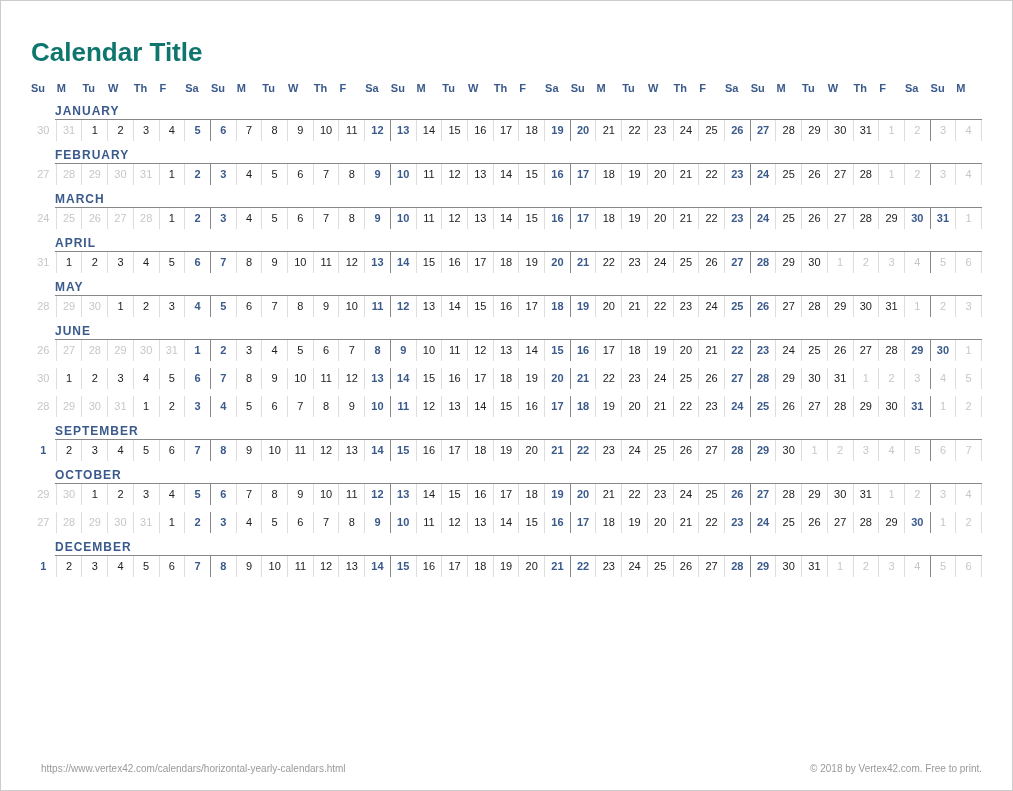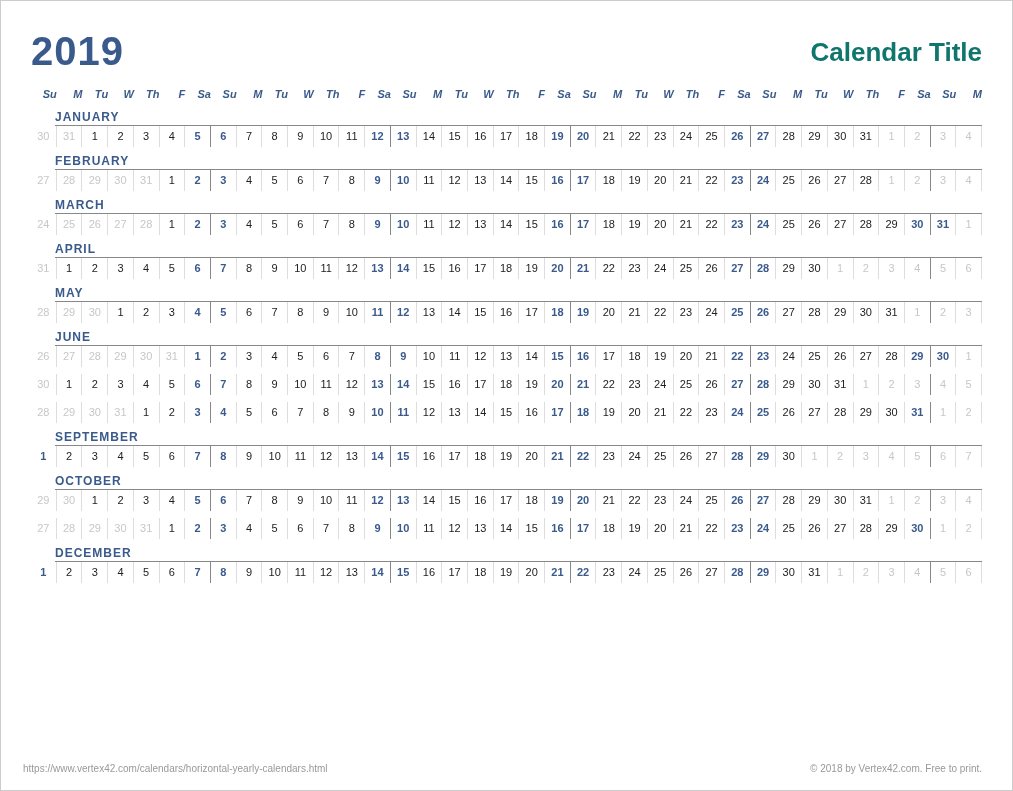--- a/index.html
+++ b/index.html
@@ -37,26 +37,25 @@
     font-weight: bold;
     color: #0f766e;
     margin-top: 8px;
   }
   .day-header-row {
     display: flex;
     margin-bottom: 10px;
   }
   .day-header-cell {
     width: 27.2px;
-    text-align: right;
+    text-align: left;
     font-size: 11px;
     font-weight: bold;
     color: #3a5a8c;
     box-sizing: border-box;
-    font-style: italic;
   }
   .day-header-cell.weekend {
     color: #3a5a8c;
   }
   .month-block {
     margin-bottom: 7px;
   }
   .month-name {
     font-size: 12px;
     font-weight: bold;
@@ -90,34 +89,33 @@
   .day-cell.weekend.muted {
     color: #c7c7c7;
     font-weight: normal;
   }
   .day-cell.sat {
     border-right: 1px solid #888;
   }
   .footer {
     position: absolute;
     bottom: 16px;
-    left: 22px;
+    left: 40px;
     right: 30px;
     display: flex;
     justify-content: space-between;
     font-size: 10px;
     color: #999;
   }
 </style>
 </head>
 <body>
 
 <div class="page">
   <div class="header">
-    <div class="year">2019</div>
     <div class="title">Calendar Title</div>
   </div>
   <div class="day-header-row" id="day-header-row">
       <div class="day-header-cell weekend">Su</div>
       <div class="day-header-cell">M</div>
       <div class="day-header-cell">Tu</div>
       <div class="day-header-cell">W</div>
       <div class="day-header-cell">Th</div>
       <div class="day-header-cell">F</div>
       <div class="day-header-cell weekend">Sa</div>

